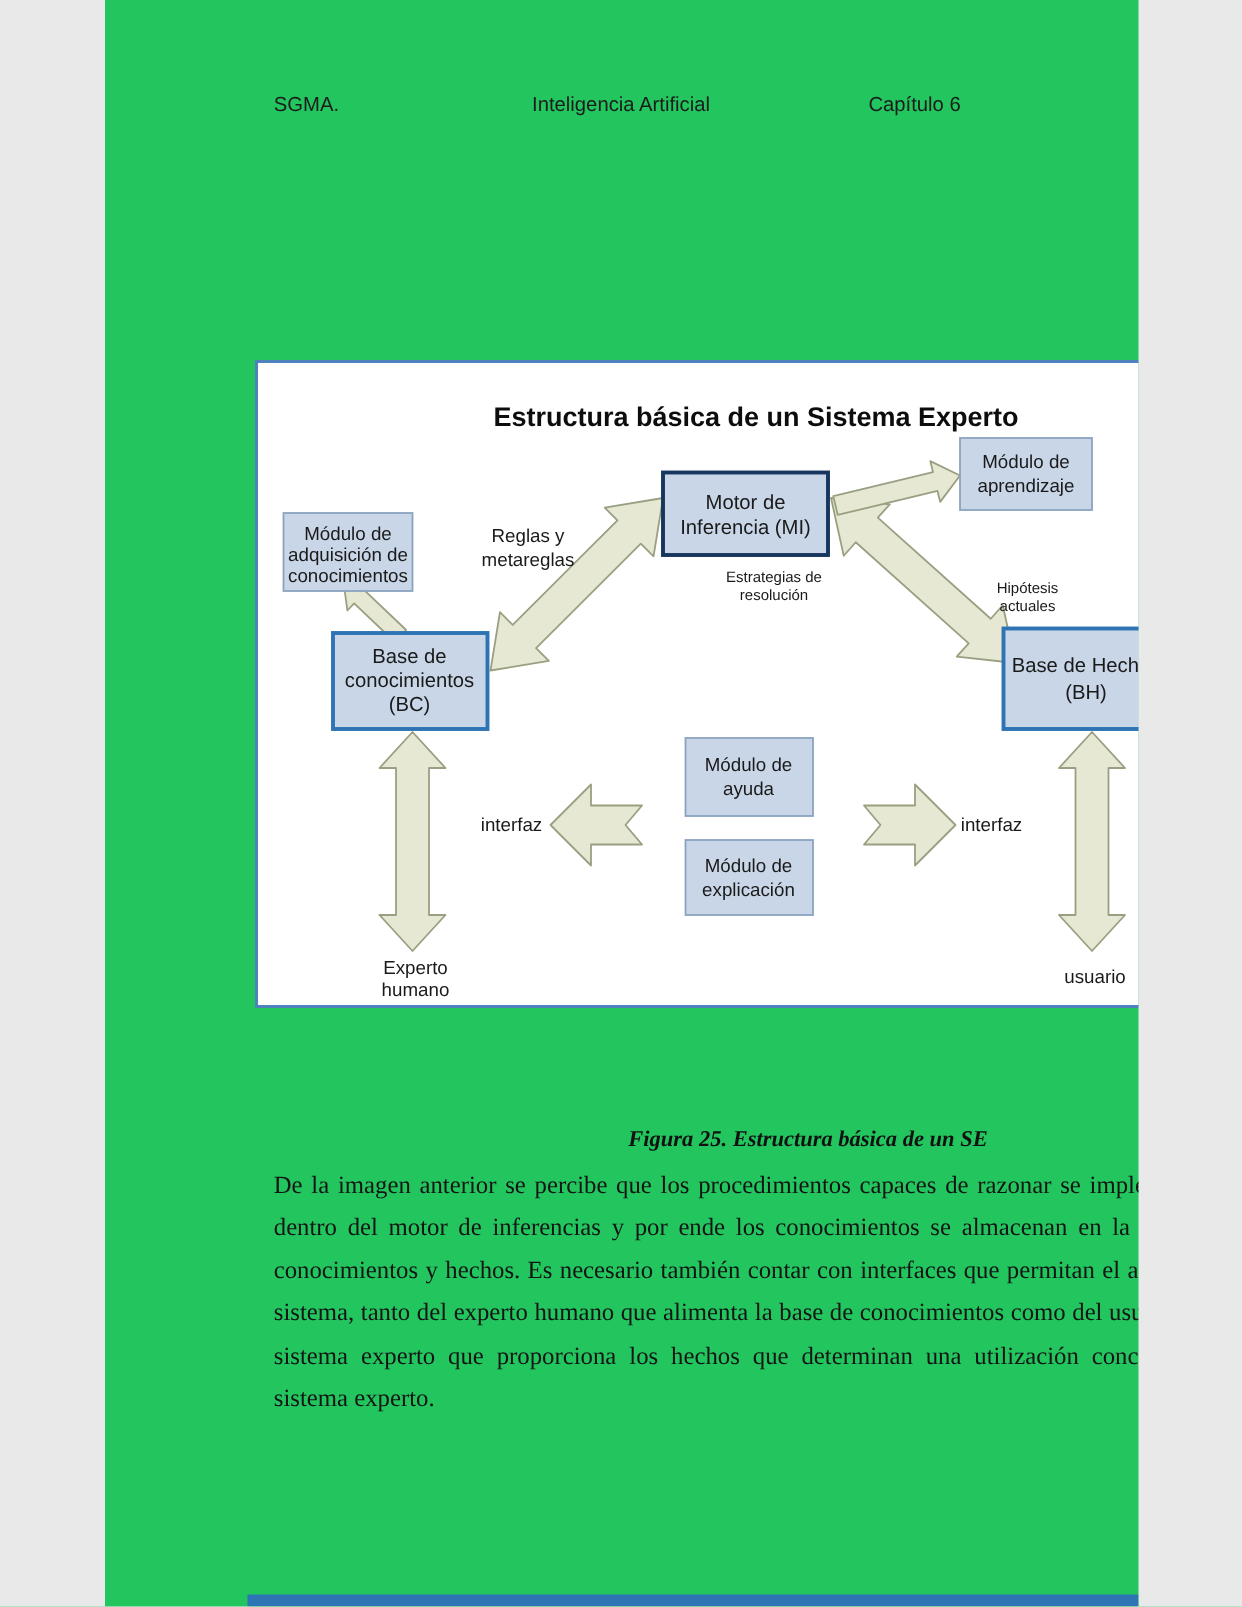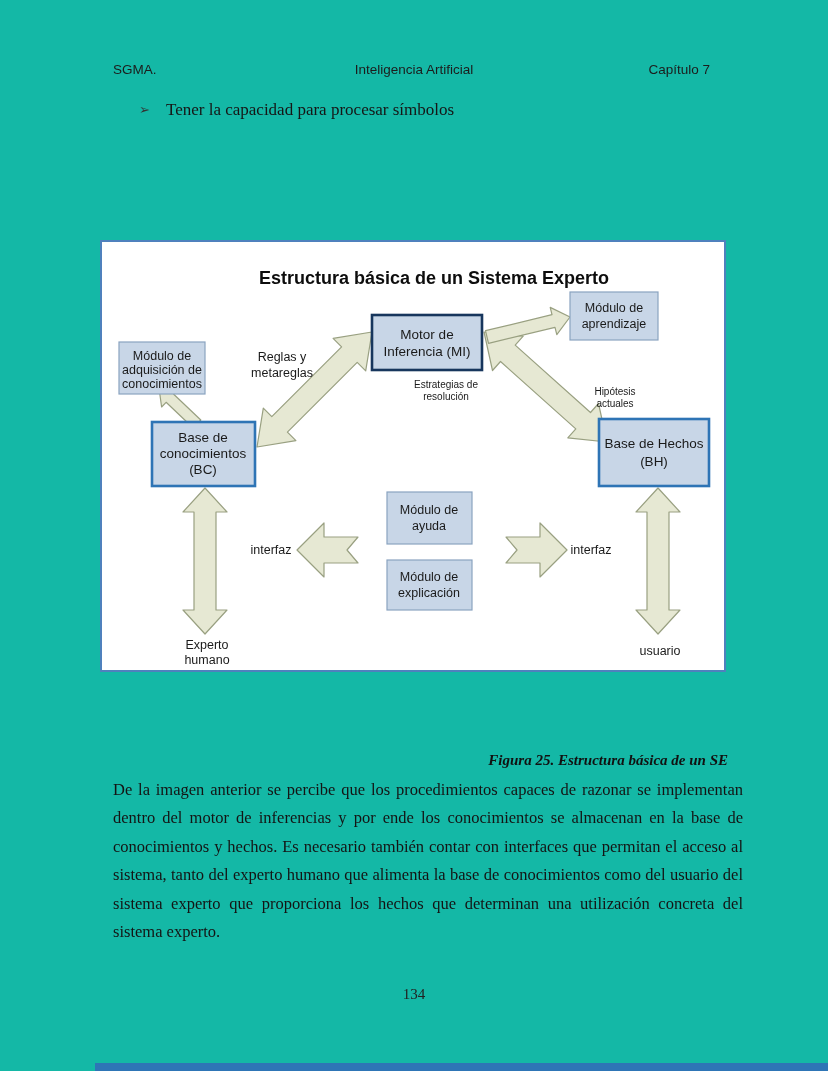--- a/index.html
+++ b/index.html
@@ -1,23 +1,24 @@
 <!DOCTYPE html>
 <html><head>
 <meta charset="utf-8">
 <style>
   html,body{margin:0;padding:0;background:#e9e9e9;}
   .page{
     position:relative;
-    width:828px;height:1071px;
+    width:656px;height:1071px;
     margin:0 auto;
-    background:#14b8a6;
+    background:#22c55e;
     font-family:"Liberation Serif", serif;
     color:#161616;
     overflow:hidden;
+    padding-left:33px;
   }
   .hdr{
     position:absolute;top:62px;
     font-family:"Liberation Sans", sans-serif;
     font-size:13.5px;color:#1c1c1c;
   }
   .hdr-left{left:113px;}
   .hdr-center{left:0;right:0;text-align:center;}
   .hdr-right{right:118px;}
   .bullet{
@@ -76,25 +77,22 @@
     font-size:18px;font-weight:bold;fill:#0d0d0d;text-anchor:middle;
   }
 </style>
 </head>
 <body>
 
 <div class="page">
 
   <div class="hdr hdr-left">SGMA.</div>
   <div class="hdr hdr-center">Inteligencia Artificial</div>
-  <div class="hdr hdr-right">Capítulo 7</div>
+  <div class="hdr hdr-right">Capítulo 6</div>
 
-  <div class="bullet" style="top:99px">
-    <span class="glyph">➢</span><span>Tener la capacidad para procesar símbolos</span>
-  </div>
 
 
   <div class="figure-frame">
     <svg width="622" height="428" viewBox="0 0 622 428">
 
       <polygon class="arrow" points="155,205 161.3,166.1 169.8,174.6 239.6,104.9 231.1,96.4 270,90 263.7,128.9 255.2,120.4 185.4,190.1 193.9,198.6"></polygon>
       <polygon class="arrow" points="382,90 421.2,94.2 413.2,103.1 488.5,170.5 496.5,161.5 505,200 465.8,195.8 473.8,186.9 398.5,119.5 390.5,128.5"></polygon>
       <polygon class="arrow" points="386.5,101.3 453,85.3 454.8,92.6 468,75 448.2,65.4 450,72.7 383.5,88.7"></polygon>
       <polygon class="arrow" points="98.8,178 71.7,152.3 76.2,147.6 57,146 59.6,165 64.1,160.3 91.2,186"></polygon>
       <polygon class="arrow" points="103,246 125,270 114,270 114,368 125,368 103,392 81,368 92,368 92,270 81,270"></polygon>
@@ -151,17 +149,16 @@
 
       <text class="dtxt mid" x="558" y="413">usuario</text>
     </svg>
   </div>
 
   <div class="fig-caption">Figura 25. Estructura básica de un SE</div>
 
   <div class="para" id="body-para">De la imagen anterior se percibe que los procedimientos capaces de razonar se implementan dentro del motor de inferencias y por ende los conocimientos se almacenan en la base de conocimientos y hechos. Es necesario también contar con interfaces que permitan el acceso al sistema, tanto del experto humano que alimenta la base de conocimientos como del usuario del sistema experto que proporciona los hechos que determinan una utilización concreta del sistema experto.</div>
 
 
-  <div class="page-number">134</div>
 
   <div class="bottom-bar" id="bottom-bar" style="background: rgb(46, 117, 182);"></div>
 
 </div>
 
 </body></html>

